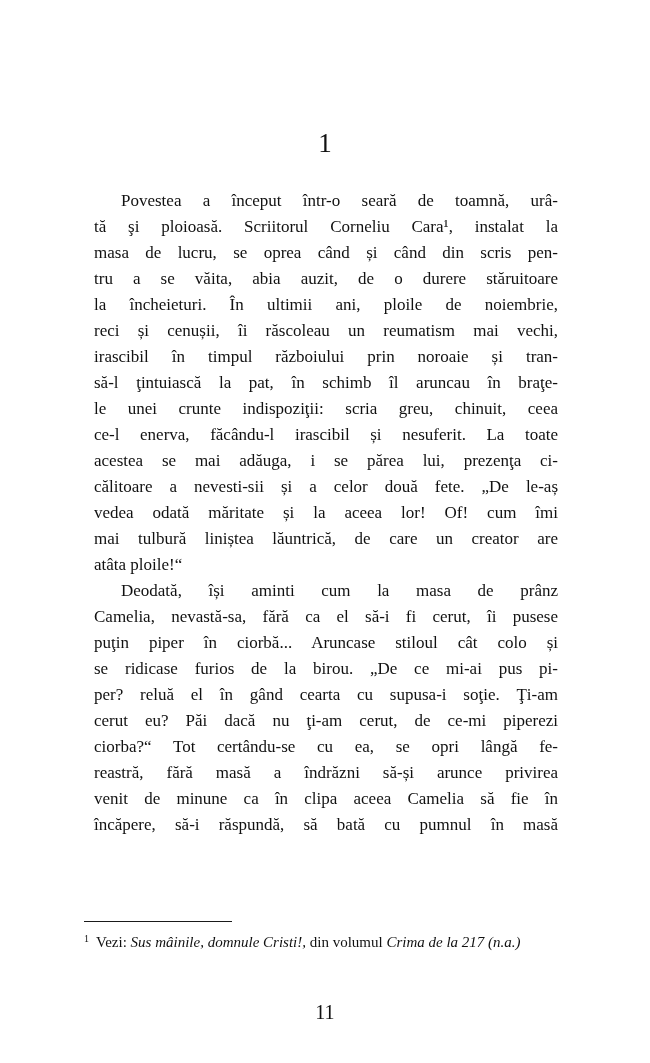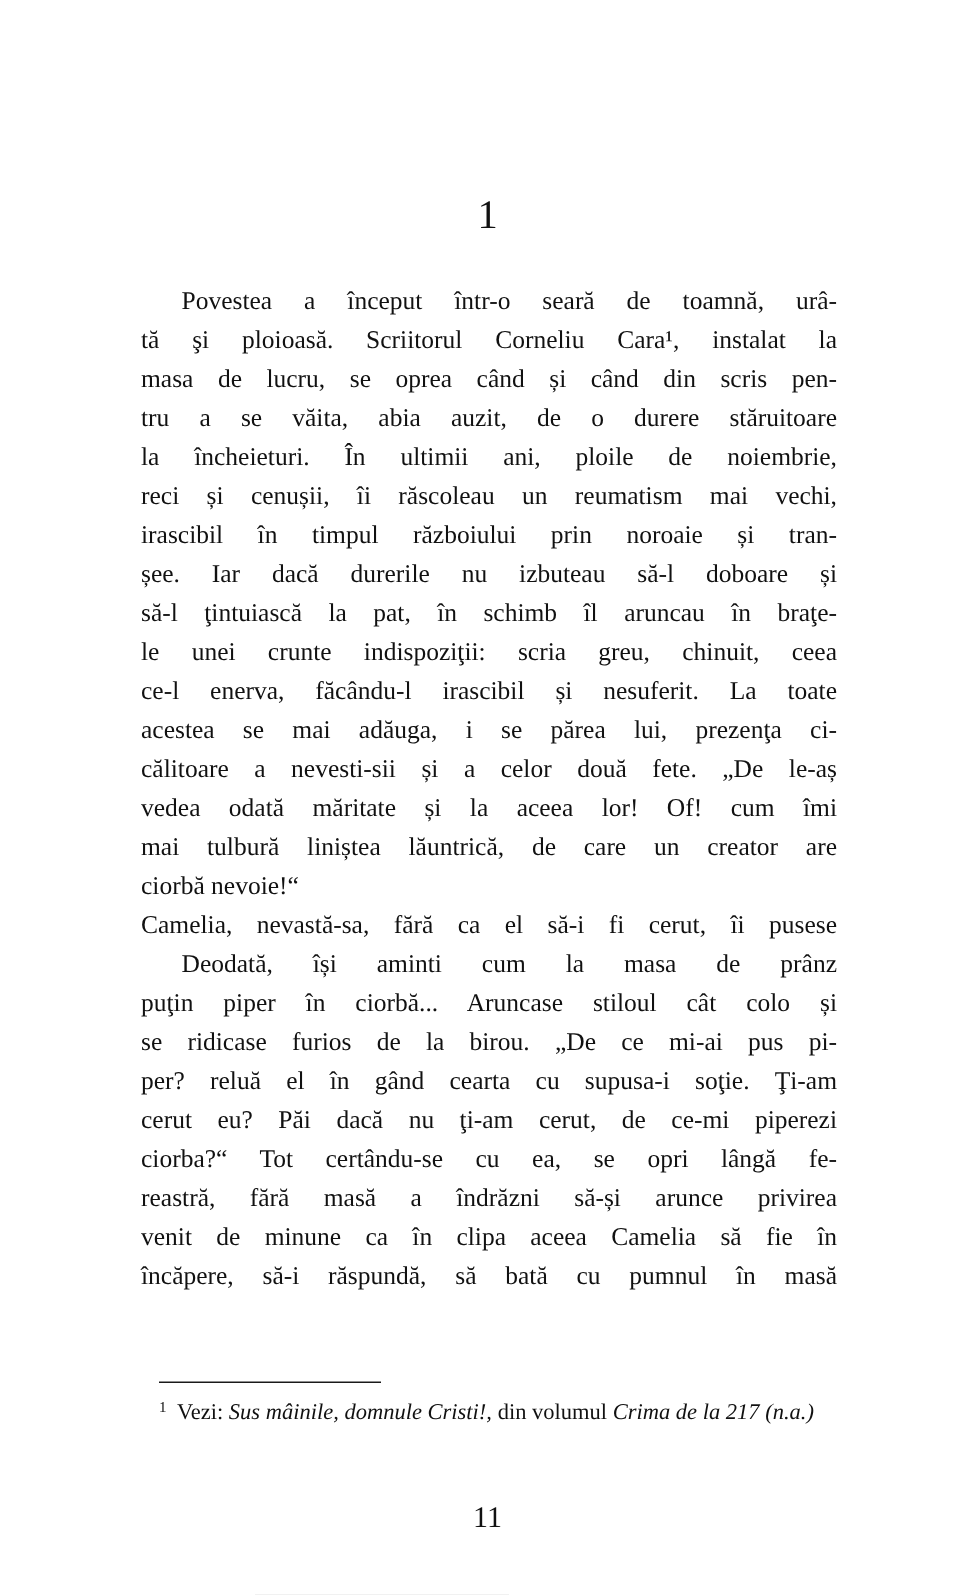--- a/index.html
+++ b/index.html
@@ -36,21 +36,21 @@
     text-align: justify;
     text-align-last: justify;
     text-justify: inter-word;
     white-space: normal;
   }
   .line.first { text-indent: 27px; }
   .line.lastline { text-align-last: left; }
   .footnote {
     position: absolute;
     top: 921px;
-    left: 106px;
+    left: 84px;
     width: 464px;
   }
   .footnote-rule {
     width: 148px;
     border-top: 1.5px solid #1a1a1a;
     margin: 0 0 7px 0;
   }
   .footnote-text {
     font-size: 15px;
     line-height: 20px;
@@ -79,33 +79,32 @@
 
   <div class="body-text">
       <div class="para">
         <div class="line first">Povestea a început într-o seară de toamnă, urâ-</div>
         <div class="line">tă şi ploioasă. Scriitorul Corneliu Cara¹, instalat la</div>
         <div class="line">masa de lucru, se oprea când și când din scris pen-</div>
         <div class="line">tru a se văita, abia auzit, de o durere stăruitoare</div>
         <div class="line">la încheieturi. În ultimii ani, ploile de noiembrie,</div>
         <div class="line">reci și cenușii, îi răscoleau un reumatism mai vechi,</div>
         <div class="line">irascibil în timpul războiului prin noroaie și tran-</div>
-        <div class="line">șee. Iar dacă durerile nu izbuteau să-l doboare și</div>
         <div class="line">să-l ţintuiască la pat, în schimb îl aruncau în braţe-</div>
         <div class="line">le unei crunte indispoziţii: scria greu, chinuit, ceea</div>
         <div class="line">ce-l enerva, făcându-l irascibil și nesuferit. La toate</div>
         <div class="line">acestea se mai adăuga, i se părea lui, prezenţa ci-</div>
         <div class="line">călitoare a nevesti-sii și a celor două fete. „De le-aș</div>
         <div class="line">vedea odată măritate și la aceea lor! Of! cum îmi</div>
         <div class="line">mai tulbură liniștea lăuntrică, de care un creator are</div>
-        <div class="line lastline">ciorbă nevoie!“</div>
+        <div class="line lastline">atâta ploile!“</div>
       </div>
       <div class="para">
+        <div class="line first">Deodată, își aminti cum la masa de prânz</div>
         <div class="line">Camelia, nevastă-sa, fără ca el să-i fi cerut, îi pusese</div>
-        <div class="line first">Deodată, își aminti cum la masa de prânz</div>
         <div class="line">puţin piper în ciorbă... Aruncase stiloul cât colo și</div>
         <div class="line">se ridicase furios de la birou. „De ce mi-ai pus pi-</div>
         <div class="line">per? reluă el în gând cearta cu supusa-i soţie. Ţi-am</div>
         <div class="line">cerut eu? Păi dacă nu ţi-am cerut, de ce-mi piperezi</div>
         <div class="line">ciorba?“ Tot certându-se cu ea, se opri lângă fe-</div>
         <div class="line">reastră, fără masă a îndrăzni să-și arunce privirea</div>
         <div class="line">venit de minune ca în clipa aceea Camelia să fie în</div>
         <div class="line">încăpere, să-i răspundă, să bată cu pumnul în masă</div>
       </div>
     </div>

